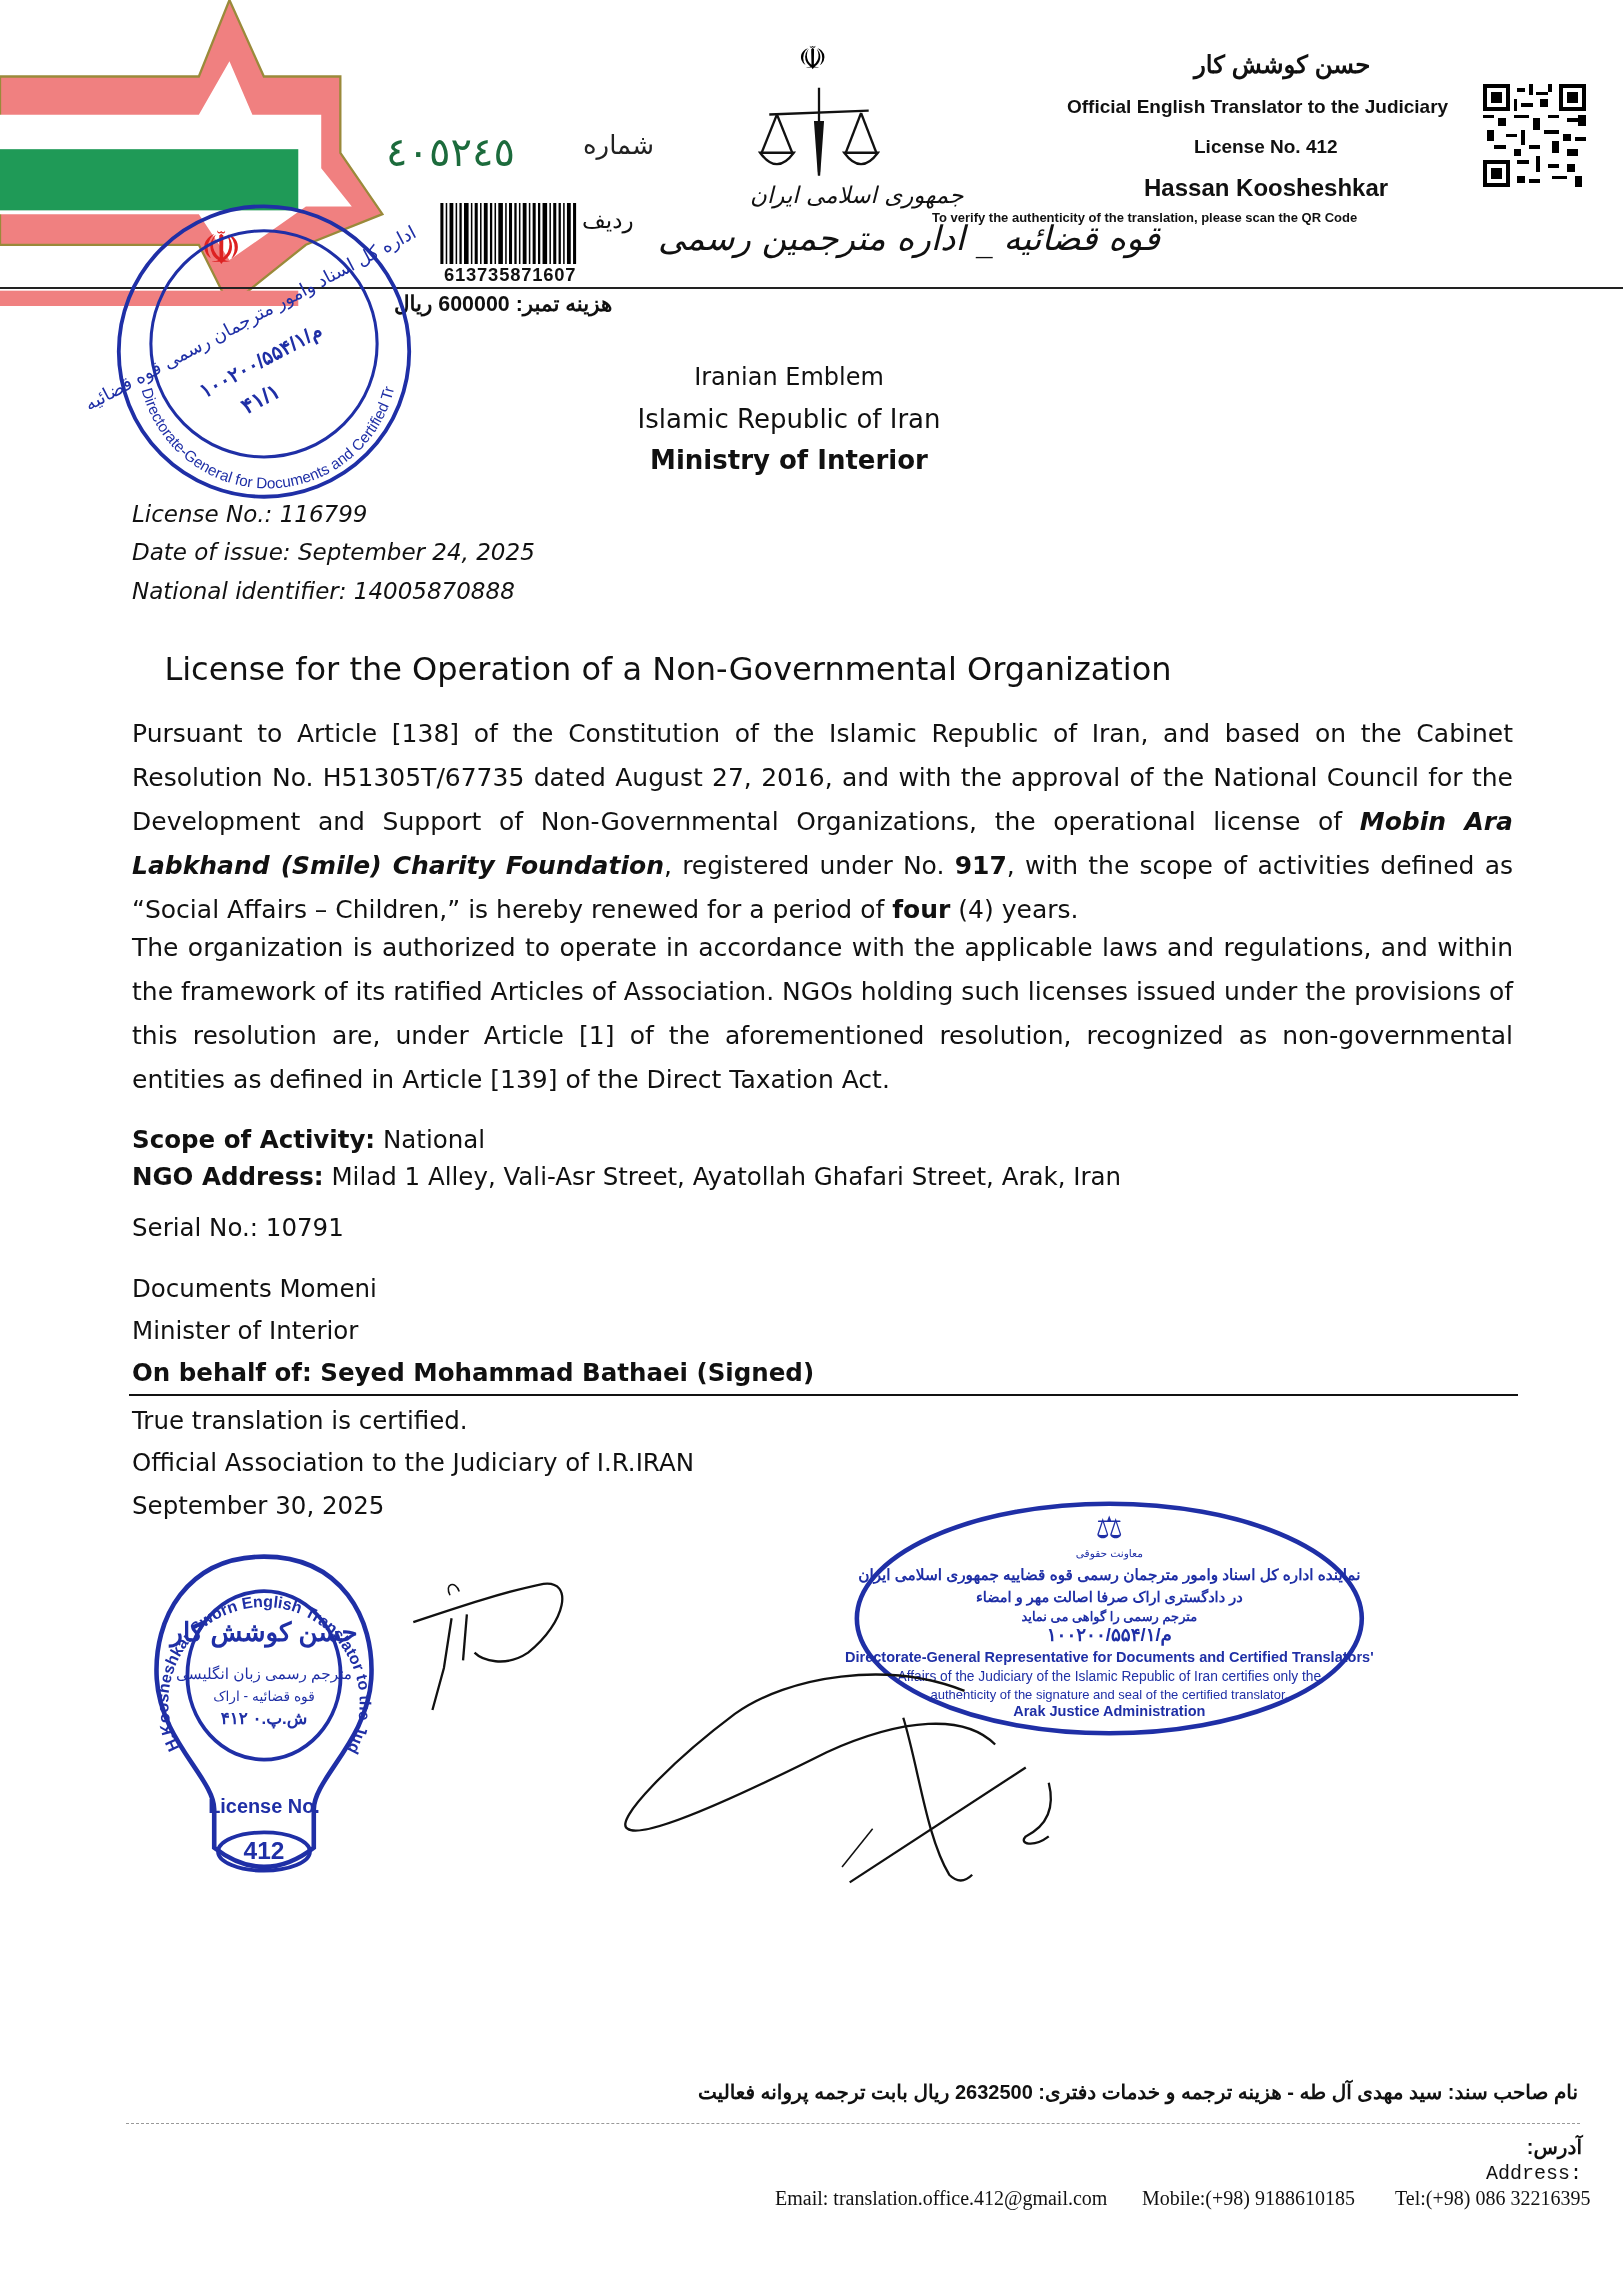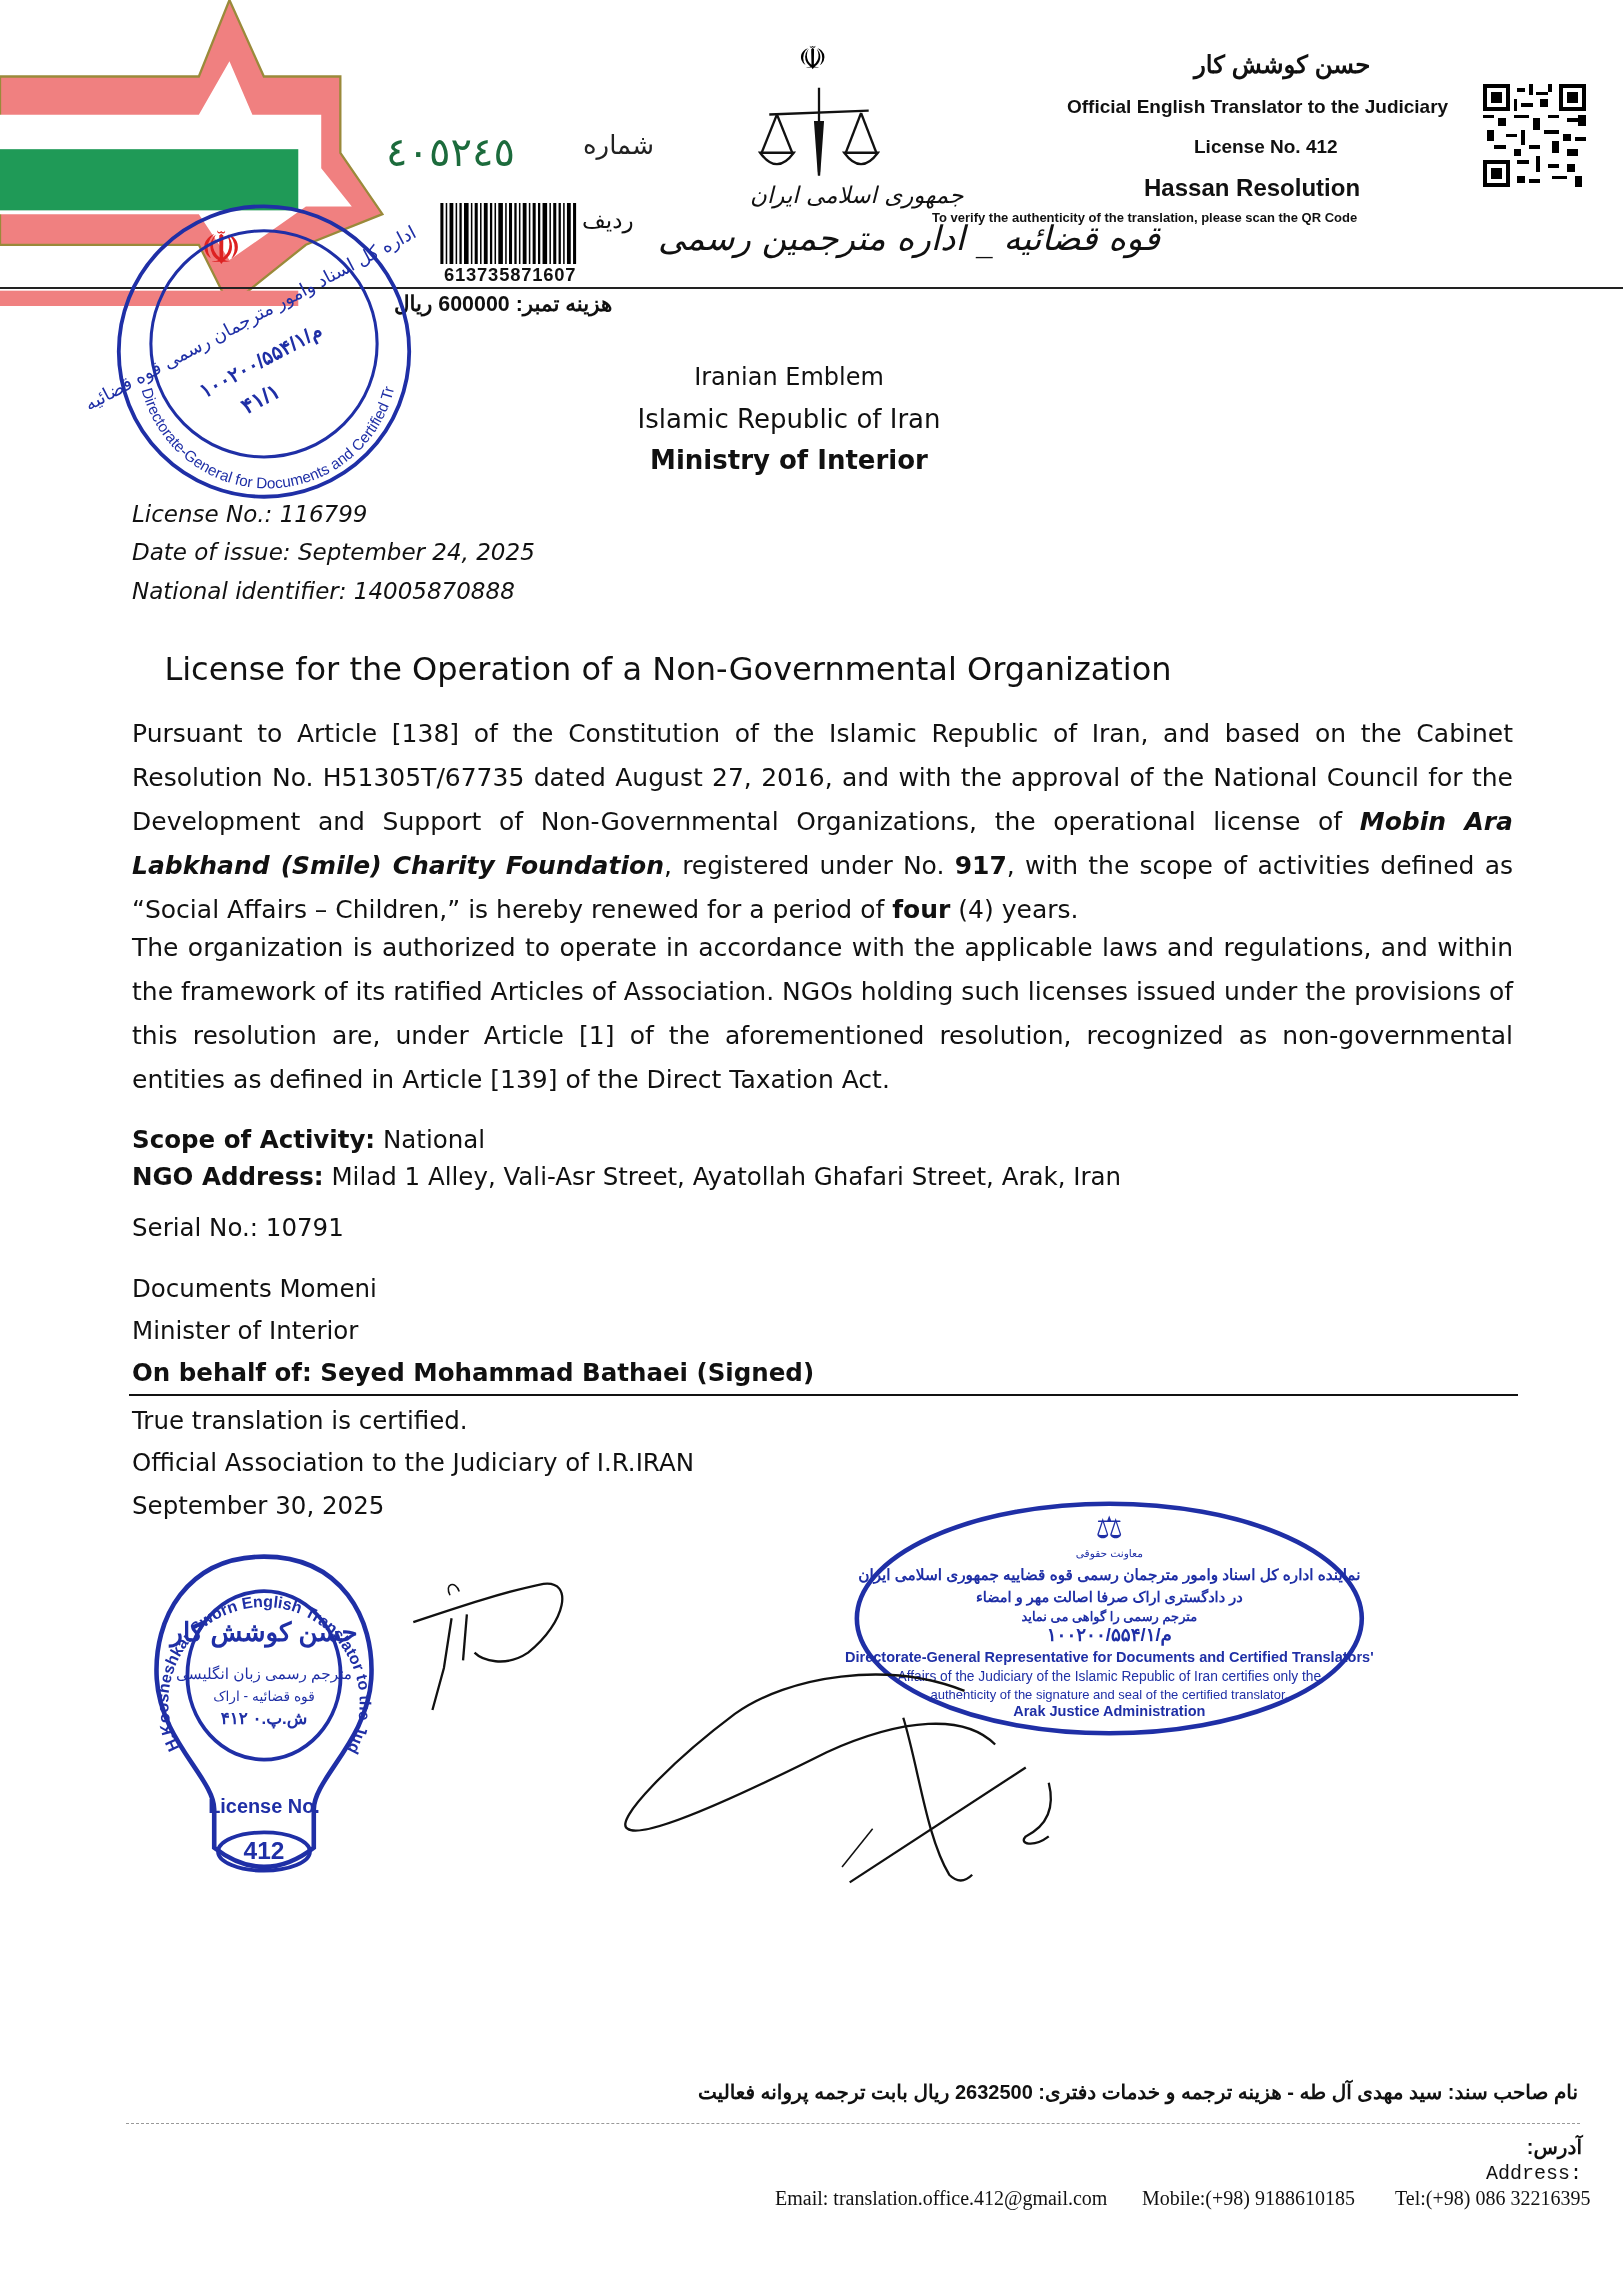--- a/index.html
+++ b/index.html
@@ -145,21 +145,21 @@
       <line x1="140" y1="98" x2="160" y2="150"></line>
     <path d="M118,150 Q140,180 162,150 Z"></path>
   </g>
 </svg>
 <div id="emblem-caption" class="abs">جمهوری اسلامی ایران</div>
 <div id="office-caption" class="abs">قوه قضائیه _ اداره مترجمین رسمی</div>
 
 <div id="translator-name-fa" class="abs">حسن کوشش کار</div>
 <div id="translator-title" class="abs">Official English Translator to the Judiciary</div>
 <div id="translator-license" class="abs">License No. 412</div>
-<div id="translator-name" class="abs">Hassan Resolution</div>
+<div id="translator-name" class="abs">Hassan Koosheshkar</div>
 <div id="verify-note" class="abs">To verify the authenticity of the translation, please scan the QR Code</div>
 
 <svg id="qr-code" class="abs" viewBox="0 0 27 27" shape-rendering="crispEdges">
   <rect width="27" height="27" fill="#fff"></rect>
   <g fill="#000">
     <rect x="0" y="0" width="7" height="7"></rect>
       <rect x="1" y="1" width="5" height="5" fill="#fff"></rect>
       <rect x="2" y="2" width="3" height="3"></rect>
     <rect x="20" y="0" width="7" height="7"></rect>
       <rect x="21" y="1" width="5" height="5" fill="#fff"></rect>

